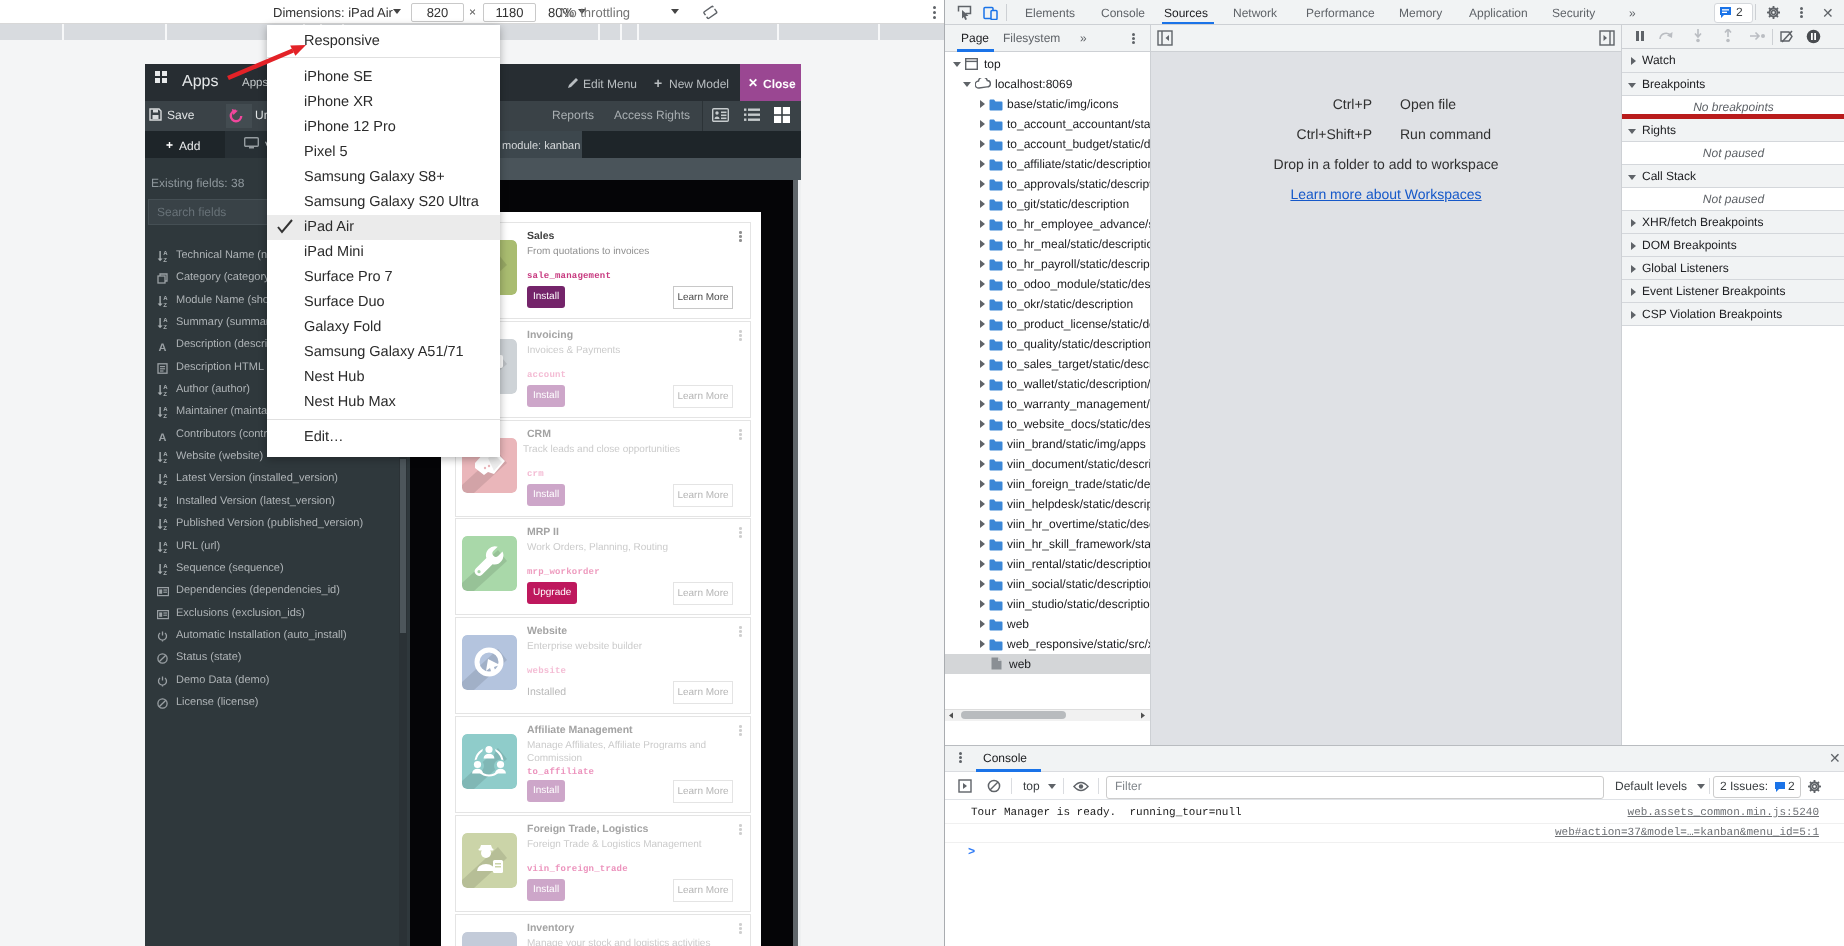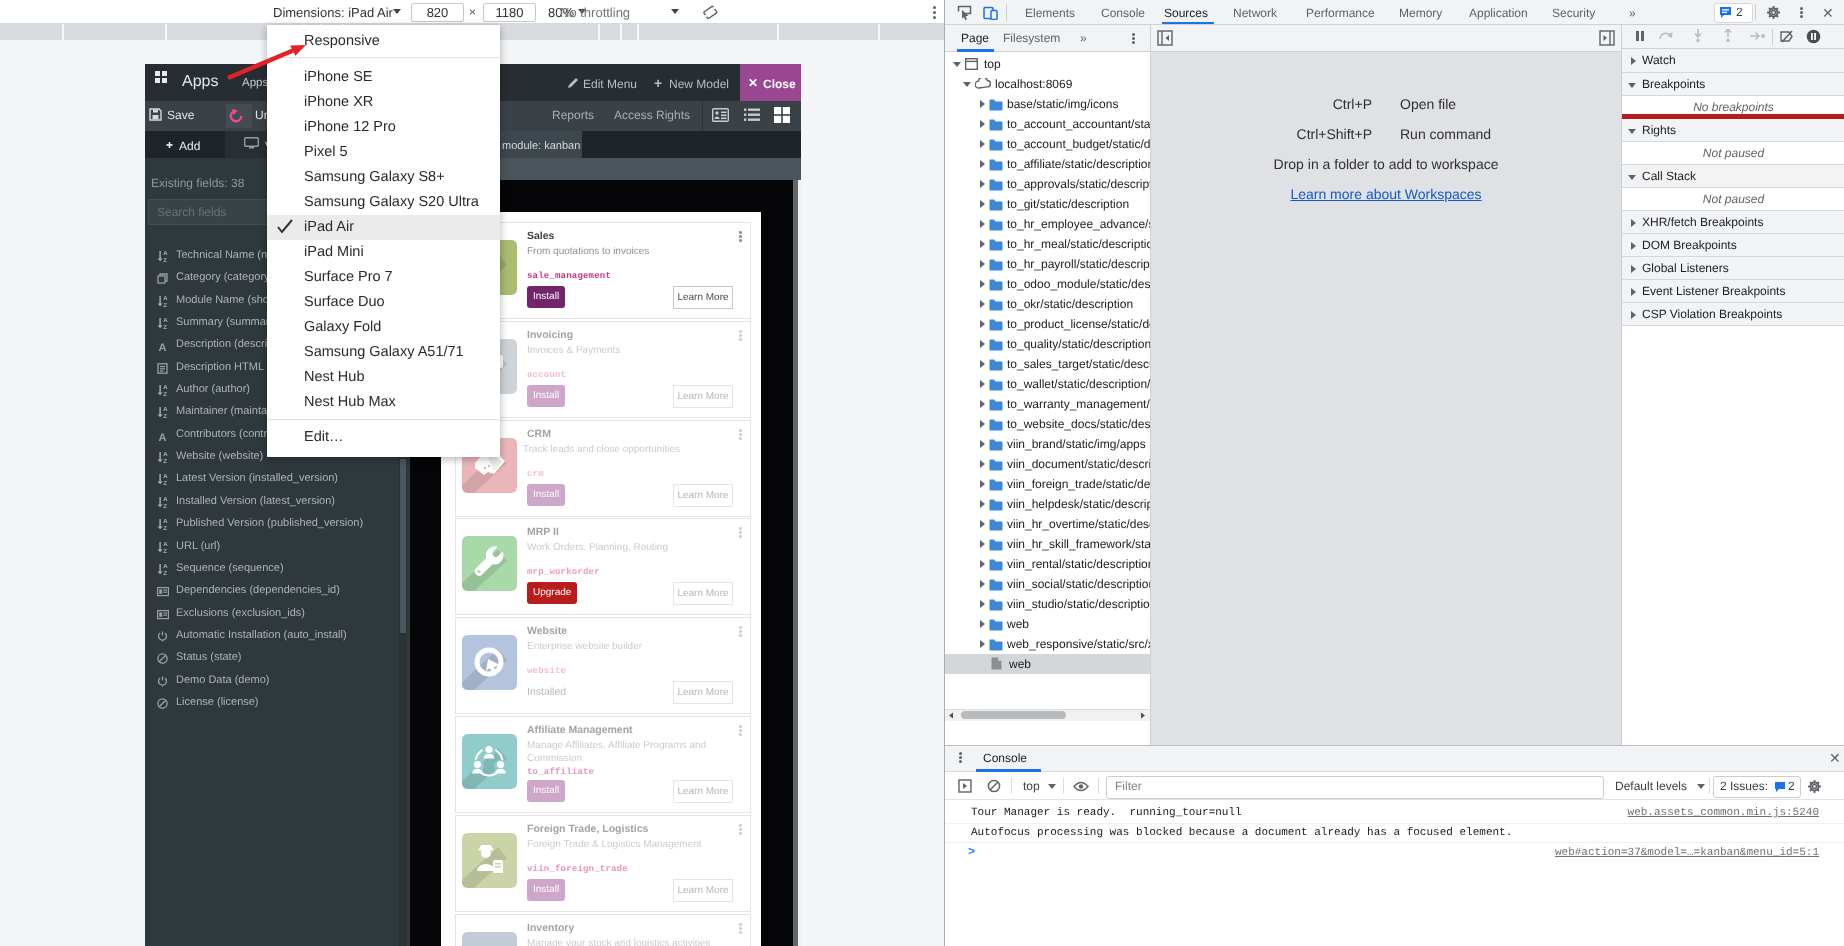--- a/index.html
+++ b/index.html
@@ -345,21 +345,21 @@
         <g clip-path="url(#cp4)">
           <rect width="55" height="55" rx="5" fill="#a9d8a9"></rect>
           <path d="M36 14 L45 25 L12 55 L0 55 L0 47 Z" fill="rgba(0,0,0,0.10)"></path>
           <path d="M30.6 28.2 L20 38.8 a4.4 4.4 0 0 1 -6.2 -6.2 L24.4 22 a9 9 0 0 1 11.3 -11.3 l-4.4 4.4 a3.4 3.4 0 0 0 4.8 4.8 l4.4 -4.4 A9 9 0 0 1 30.6 28.2 Z" fill="#fff"></path>
           <circle cx="17" cy="35.7" r="1.6" fill="#a9d8a9"></circle>
         </g>
       </svg></div>
 <div class="a" style="left:527px;top:526px;font-size:10.5px;font-weight:bold;color:#a3a3a3;">MRP II</div>
 <div class="a" style="left:527px;top:542px;font-size:10px;color:#cbcbcb;white-space:nowrap;">Work Orders, Planning, Routing</div>
 <div class="a" style="left:527px;top:566px;font-size:9px;color:#ee9cbf;font-weight:bold;letter-spacing:0.2px;"><span class="mono">mrp_workorder</span></div>
-<div class="a" style="left:527px;top:582px;height:22px;background:#b91c1c;border-radius:3px;color:#fff;font-size:10px;line-height:22px;padding:0 6px;">Upgrade</div>
+<div class="a" style="left:527px;top:582px;height:22px;background:#be185d;border-radius:3px;color:#fff;font-size:10px;line-height:22px;padding:0 6px;">Upgrade</div>
 <div class="a" style="left:673px;top:582px;width:58px;height:21px;background:#fff;border:1px solid #e4e4e4;color:#b5b5b5;font-size:10px;line-height:21px;text-align:center;">Learn More</div>
 <div class="a" style="left:739px;top:527px;width:2.6px;height:2.6px;border-radius:50%;background:#cfcfcf;"></div>
 <div class="a" style="left:739px;top:531px;width:2.6px;height:2.6px;border-radius:50%;background:#cfcfcf;"></div>
 <div class="a" style="left:739px;top:535px;width:2.6px;height:2.6px;border-radius:50%;background:#cfcfcf;"></div>
 <div class="a" style="left:455px;top:617px;width:294px;height:95px;background:#fff;border:1px solid #e4e4e4;"></div>
 <div class="a" style="left:462px;top:635px;"><svg width="55" height="55" viewBox="0 0 55 55">
         <defs>
           <clipPath id="cp5">
             <rect x="0" y="0" width="55" height="55" rx="5"></rect>
           </clipPath>
@@ -913,16 +913,15 @@
           <line x1="10.3" y1="10.3" x2="12" y2="12"></line>
           <line x1="3" y1="12" x2="4.7" y2="10.3"></line>
           <line x1="10.3" y1="4.7" x2="12" y2="3"></line>
         </g>
         <circle cx="7.5" cy="7.5" r="4" fill="none" stroke="#5f6368" stroke-width="2"></circle>
       </svg>
 <div class="a" style="left:0;top:800px;width:900px;height:24px;border-bottom:1px solid #f0f0f0;box-sizing:border-box;"></div>
 <div class="a" style="left:26px;top:806px;font-size:11px;color:#1a1a1a;"><span class="mono" style="white-space:pre">Tour Manager is ready.  running_tour=null</span></div>
 <div class="a" style="left:450px;top:806px;width:424px;text-align:right;font-size:11px;color:#6e7175;"><span class="mono" style="text-decoration:underline;">web.assets_common.min.js:5240</span></div>
 <div class="a" style="left:0;top:824px;width:900px;height:19px;border-bottom:1px solid #f0f0f0;box-sizing:border-box;"></div>
-<div class="a" style="left:26px;top:826px;font-size:11px;color:#1a1a1a;"><span class="mono">Autofocus processing was blocked because a document already has a focused element.</span></div>
-<div class="a" style="left:560px;top:826px;width:314px;text-align:right;font-size:11px;color:#6e7175;margin-top:20px;"><span class="mono" style="text-decoration:underline;">web#action=37&amp;model=…=kanban&amp;menu_id=5:1</span></div>
+<div class="a" style="left:560px;top:826px;width:314px;text-align:right;font-size:11px;color:#6e7175;"><span class="mono" style="text-decoration:underline;">web#action=37&amp;model=…=kanban&amp;menu_id=5:1</span></div>
 <div class="a" style="left:23px;top:844px;font-size:12px;color:#2f7bf6;font-weight:bold;"><span class="mono">&gt;</span></div>
 </div>
 </div>
 </body></html>

